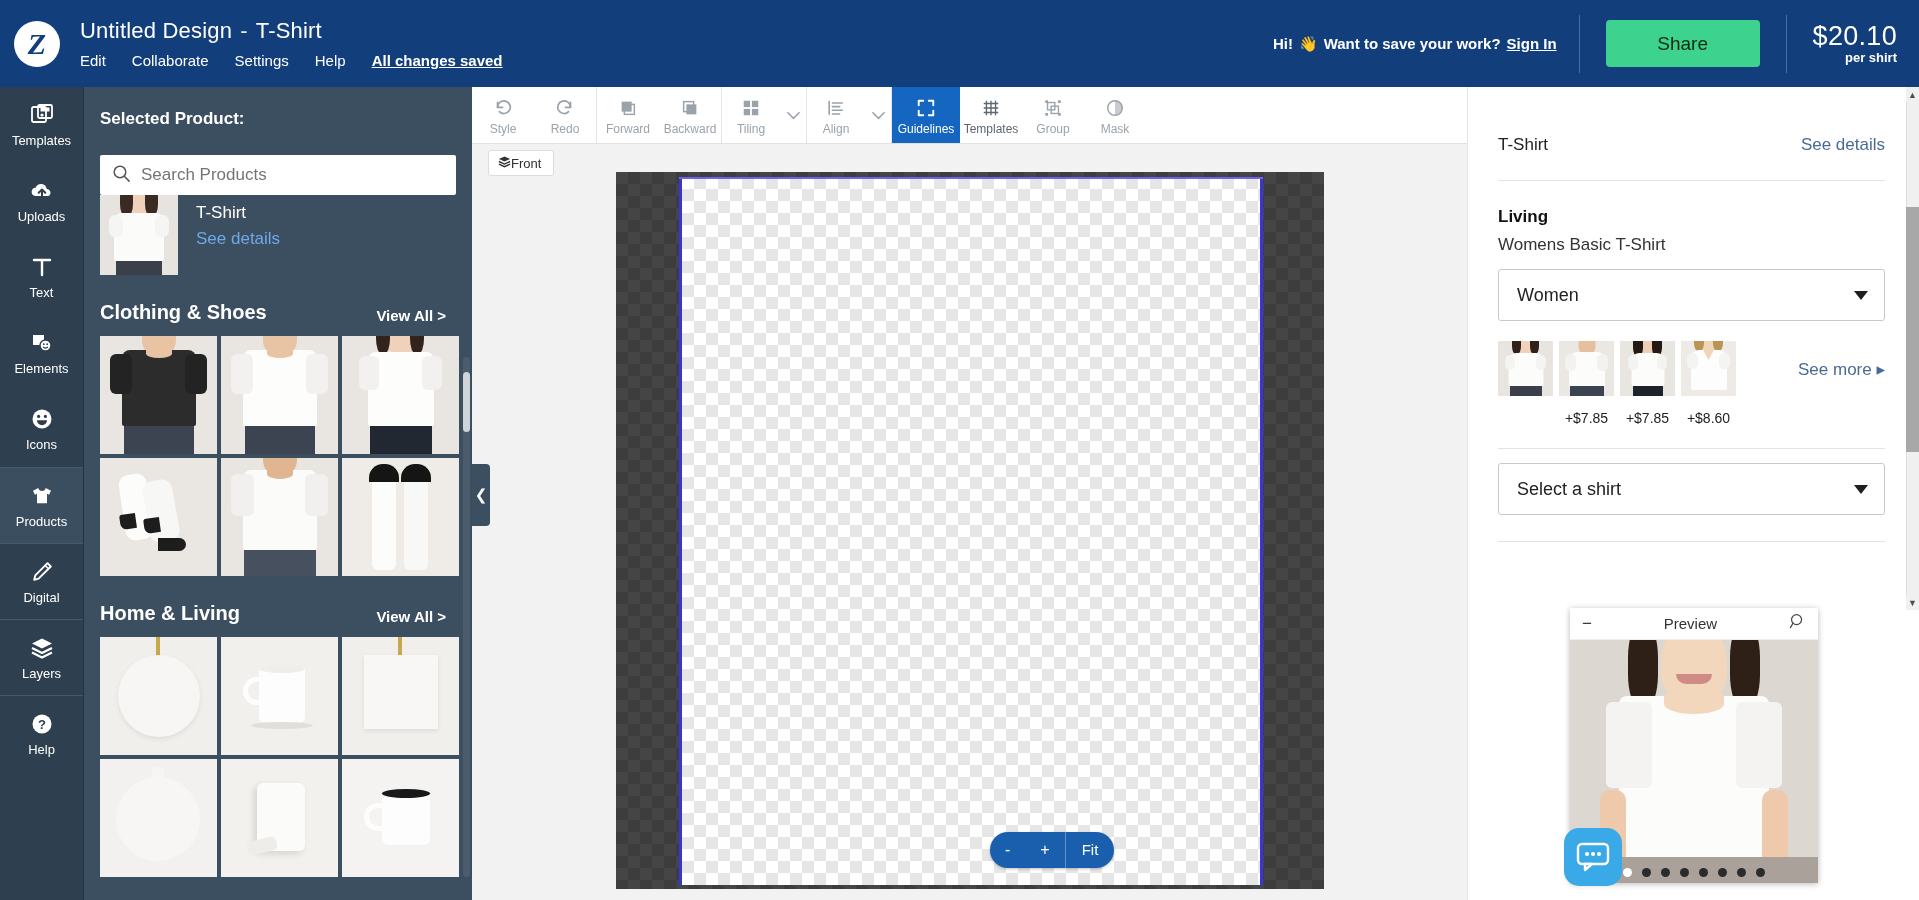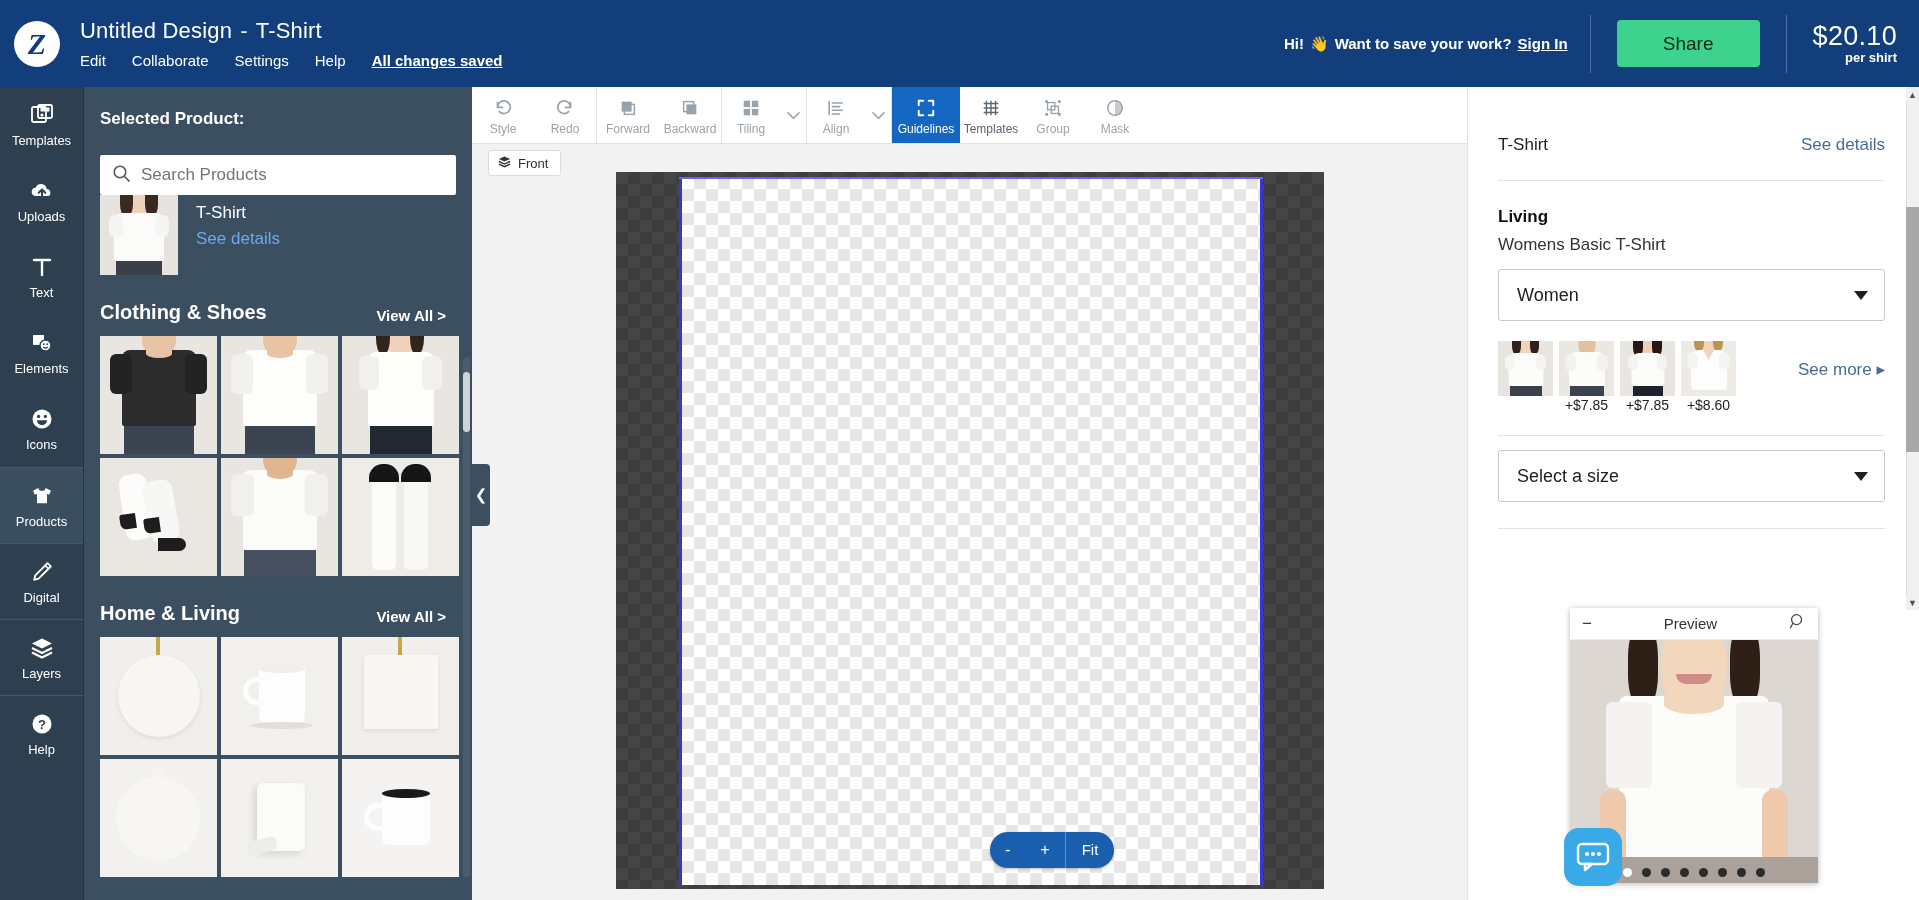--- a/index.html
+++ b/index.html
@@ -48,21 +48,21 @@
   #greeting {
     color: #ffffff; font-size: 15px; font-weight: bold;
     white-space: nowrap; padding-right: 22px;
     display: flex; align-items: center; gap: 6px;
   }
   #greeting .plain { font-weight: bold; }
   #sign-in { text-decoration: underline; cursor: pointer; }
   .hdr-divider { width: 1px; height: 58px; background: #4a6e9e; }
   #share-btn {
     background: #3ed28f; color: #0d2c12;
-    width: 143px; height: 47px; border-radius: 4px;
+    width: 154px; height: 47px; border-radius: 4px;
     display: flex; align-items: center; justify-content: center;
     font-size: 19px; margin: 0 26px; cursor: pointer; border: none;
   }
   #price-block {
     color: #ffffff; text-align: right; padding: 0 22px 0 26px;
     line-height: 1.05;
   }
   #price-amount { font-size: 27px; letter-spacing: .3px; }
   #price-unit { font-size: 13px; font-weight: bold; margin-top: 1px; }
   #buy-btn {
@@ -198,21 +198,21 @@
   .tb-ic { height: 22px; display: flex; align-items: center; }
   .caret-btn {
     width: 26px; display: flex; align-items: center; justify-content: center;
     color: #9aa3ab; font-size: 11px; cursor: pointer;
   }
 
   #front-tab {
     position: absolute; top: 63px; left: 16px;
     background: #ffffff; border: 1px solid #dcdcdc; border-radius: 3px;
     height: 26px; padding: 0 12px 0 9px;
-    display: flex; align-items: center; gap: 7px;
+    display: flex; align-items: center; 
     font-size: 13px; color: #2f2f2f; cursor: pointer; z-index: 3;
   }
 
   #stage {
     position: absolute; left: 144px; top: 85px;
     width: 708px; height: 717px;
   }
   #stage-dark { position: absolute; inset: 0; background: #454545;
     background-image:
       linear-gradient(45deg, #3d3d3d 25%, transparent 25%, transparent 75%, #3d3d3d 75%),
@@ -266,21 +266,21 @@
   .sel-caret { width: 0; height: 0; border-left: 7px solid transparent;
     border-right: 7px solid transparent; border-top: 9px solid #1f1f1f; }
 
   #swatches { display: flex; align-items: flex-start; margin-top: 20px; gap: 6px; }
   .sw-col { width: 55px; }
   .sw {
     width: 55px; height: 55px; background: #e9e5e0; overflow: hidden;
     position: relative; cursor: pointer;
   }
   .sw.selected { outline: 3px solid #1c4f87; outline-offset: -3px; }
-  .sw-price { font-size: 14px; color: #222222; text-align: center; margin-top: 1px; }
+  .sw-price { font-size: 14px; color: #222222; text-align: center; margin-top: 14px; }
   #see-more { font-size: 17px; color: #4a6a96; margin-left: auto; cursor: pointer;
     padding-top: 18px; white-space: nowrap; }
 
   #size-head {
     display: flex; align-items: baseline; justify-content: space-between;
     margin-top: 26px;
   }
   #size-chart { font-size: 17px; color: #4a6a96; cursor: pointer; }
 
   #rp-scroll-track {
@@ -856,21 +856,21 @@
         </div>
 
         <div id="see-more">See more ▸</div>
       </div>
     </div>
 
     <div class="rp-rule" style="margin-top:22px"></div>
 
     <div>
       <div class="rp-select">
-        <span>Select a size</span>
+        <span>Select a shirt</span>
         <span class="sel-caret"></span>
       </div>
     </div>
 
     <div class="rp-rule" style="margin-top:26px"></div>
   </div>
 
   <div id="rp-scroll-track">
     <div class="rp-arrow" style="top:0">▲</div>
     <div id="rp-scroll-thumb"></div>

